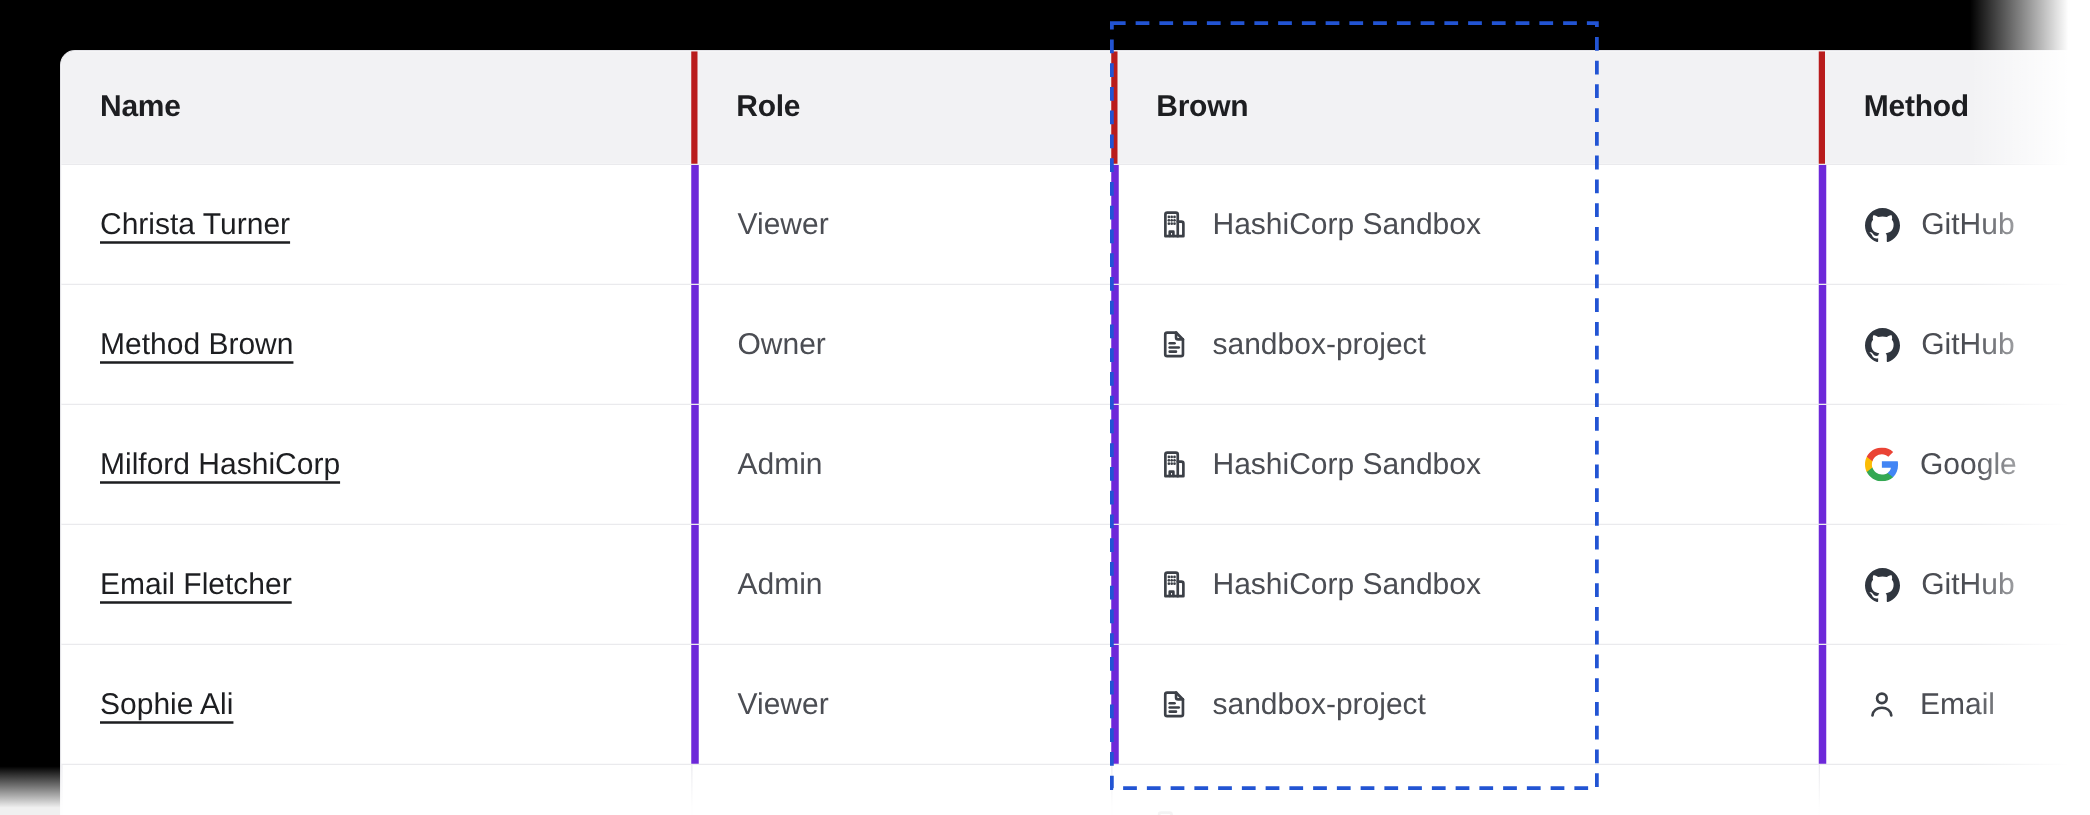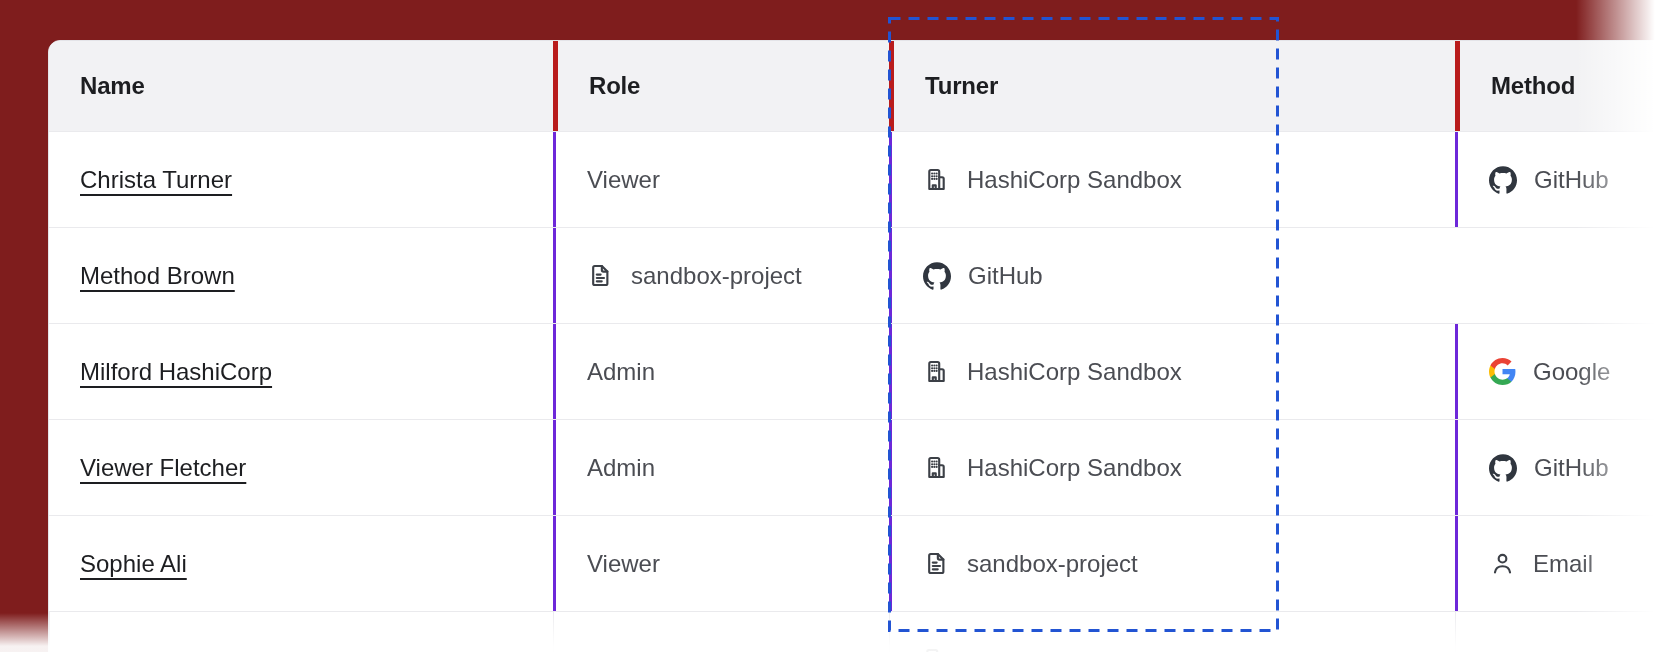--- a/index.html
+++ b/index.html
@@ -1,21 +1,21 @@
 <!DOCTYPE html>
 <html><head>
 <meta charset="utf-8">
 <style>
   * { box-sizing: border-box; }
   html,body { margin:0; padding:0; }
   body { background:#fff; font-family:"Liberation Sans", sans-serif; }
 
   .screen {
     position:relative; width:1672px; height:652px;
-    overflow:hidden; background:#7f1d1d;
+    overflow:hidden; background:#000000;
   }
 
   
   .table {
     position:absolute; left:48px; top:40px; width:1804px;
     background:#fff;
     border:1px solid #e4e4e8;
     border-radius:12px 12px 0 0;
     overflow:hidden;
     z-index:1;
@@ -32,21 +32,21 @@
     color:#1d1e21;
     border-left:5px solid #b91c1c;
   }
   .th:first-child { border-left:none; }
 
   .tr { height:96px; border-top:1px solid #eaeaed; background:#fff; }
   .td {
     display:flex; align-items:center;
     padding-left:31px;
     font-size:24px; color:#4b4d53;
-    border-left:3px solid #6d28d9;
+    border-left:6px solid #6d28d9;
     white-space:nowrap; overflow:hidden;
   }
   .td:first-child { border-left:none; }
 
   .name-link {
     color:#1d1e21; cursor:pointer;
     text-decoration:underline;
     text-decoration-thickness:1.8px;
     text-underline-offset:6px;
   }
@@ -74,21 +74,21 @@
 </style>
 </head>
 <body>
 
 <div class="screen">
 
   <div class="table">
     <div class="thead" id="thead-row">
         <div class="th">Name</div>
         <div class="th">Role</div>
-        <div class="th">Turner</div>
+        <div class="th">Brown</div>
         <div class="th">Method</div>
       </div>
     <div id="tbody">
         <div class="tr">
     <div class="td">
       <a class="name-link">Christa Turner</a>
     </div>
     <div class="td">
       <span>Viewer</span>
     </div>
@@ -122,20 +122,23 @@
   </svg>
             </span>
       <span>GitHub</span>
     </div>
   </div>
         <div class="tr">
     <div class="td">
       <a class="name-link">Method Brown</a>
     </div>
     <div class="td">
+      <span>Owner</span>
+    </div>
+    <div class="td">
       <span class="icon-slot">
               <svg viewBox="0 0 24 24" width="27" height="27">
     <g fill="none" stroke="#3c4047" stroke-width="1.9" stroke-linejoin="round" stroke-linecap="round">
       <path d="M13.2 3.6H6.9A1.4 1.4 0 0 0 5.5 5v14a1.4 1.4 0 0 0 1.4 1.4h9.8a1.4 1.4 0 0 0 1.4-1.4V8.5z"></path>
       <path d="M13.2 3.6v3.5a1.4 1.4 0 0 0 1.4 1.4h3.5"></path>
       <path d="M8.7 11.2h3.4"></path>
       <path d="M8.7 14.2h6.4"></path>
       <path d="M8.7 17.2h4.4"></path>
     </g>
   </svg>
@@ -188,21 +191,21 @@
     <path fill="#34A853" d="M12 24c3.24 0 5.96-1.07 7.94-2.91l-3.88-3.01c-1.08.72-2.45 1.15-4.06 1.15-3.13 0-5.78-2.11-6.73-4.96H1.26v3.11C3.23 21.3 7.31 24 12 24z"></path>
     <path fill="#FBBC05" d="M5.27 14.27c-.24-.72-.38-1.48-.38-2.27s.14-1.55.38-2.27V6.62H1.26C.46 8.24 0 10.06 0 12s.46 3.76 1.26 5.38l4.01-3.11z"></path>
     <path fill="#EA4335" d="M12 4.77c1.76 0 3.35.61 4.59 1.8l3.44-3.44C17.95 1.19 15.24 0 12 0 7.31 0 3.23 2.7 1.26 6.62l4.01 3.11C6.22 6.88 8.87 4.77 12 4.77z"></path>
   </svg>
             </span>
       <span>Google</span>
     </div>
   </div>
         <div class="tr">
     <div class="td">
-      <a class="name-link">Viewer Fletcher</a>
+      <a class="name-link">Email Fletcher</a>
     </div>
     <div class="td">
       <span>Admin</span>
     </div>
     <div class="td">
       <span class="icon-slot">
               <svg viewBox="0 0 24 24" width="27" height="27">
     <g fill="none" stroke="#3c4047" stroke-width="1.9" stroke-linejoin="round" stroke-linecap="round">
       <path d="M5.6 20.4V5a1.4 1.4 0 0 1 1.4-1.4h6A1.4 1.4 0 0 1 14.4 5v15.4z"></path>
       <path d="M14.4 10h2.6A1.4 1.4 0 0 1 18.4 11.4v9h-4"></path>

